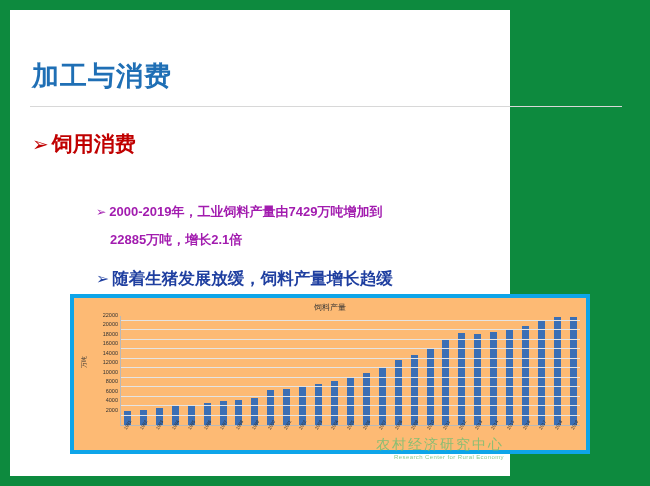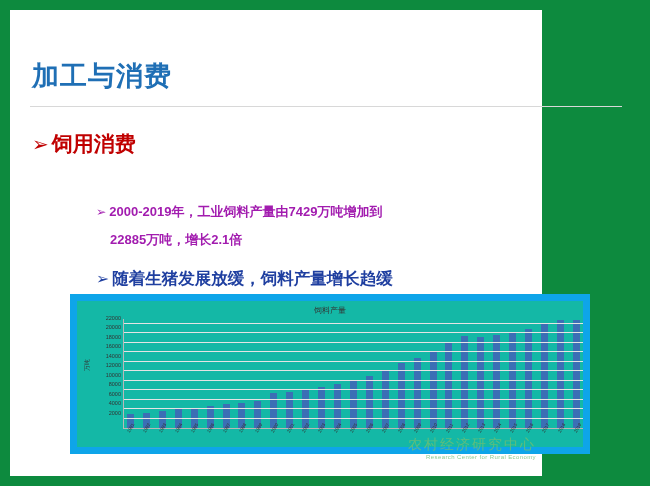--- a/index.html
+++ b/index.html
@@ -7,21 +7,20 @@
     width:650px;height:486px;
     background:#0d8a3e;
     font-family:"Liberation Sans","DejaVu Sans",sans-serif;
     overflow:hidden;
   }
   .slide{
     position:absolute;
     left:10px;top:10px;
     width:500px;height:466px;
     background:#ffffff;
-    padding-left:32px;
   }
   .title{
     position:absolute;
     left:22px;top:48px;
     font-size:27px;
     color:#1f6fb5;
     font-weight:bold;
     letter-spacing:1px;
   }
   .title-rule{
@@ -62,22 +61,22 @@
     color:#1f3fa0;
     font-weight:bold;
   }
   .arrow{font-size:0.95em;margin-right:3px;}
 
   
   .chart-box{
     position:absolute;
     left:60px;top:284px;
     width:520px;height:160px;
-    background:#14b8a6;
-    border:7px solid #0ea5e9;
+    background:#fdba74;
+    border:4px solid #0ea5e9;
     box-sizing:border-box;
     overflow:hidden;
   }
   .chart-title{
     position:absolute;
     left:0;top:4px;width:100%;
     text-align:center;
     font-size:8px;
     color:#333;
   }

